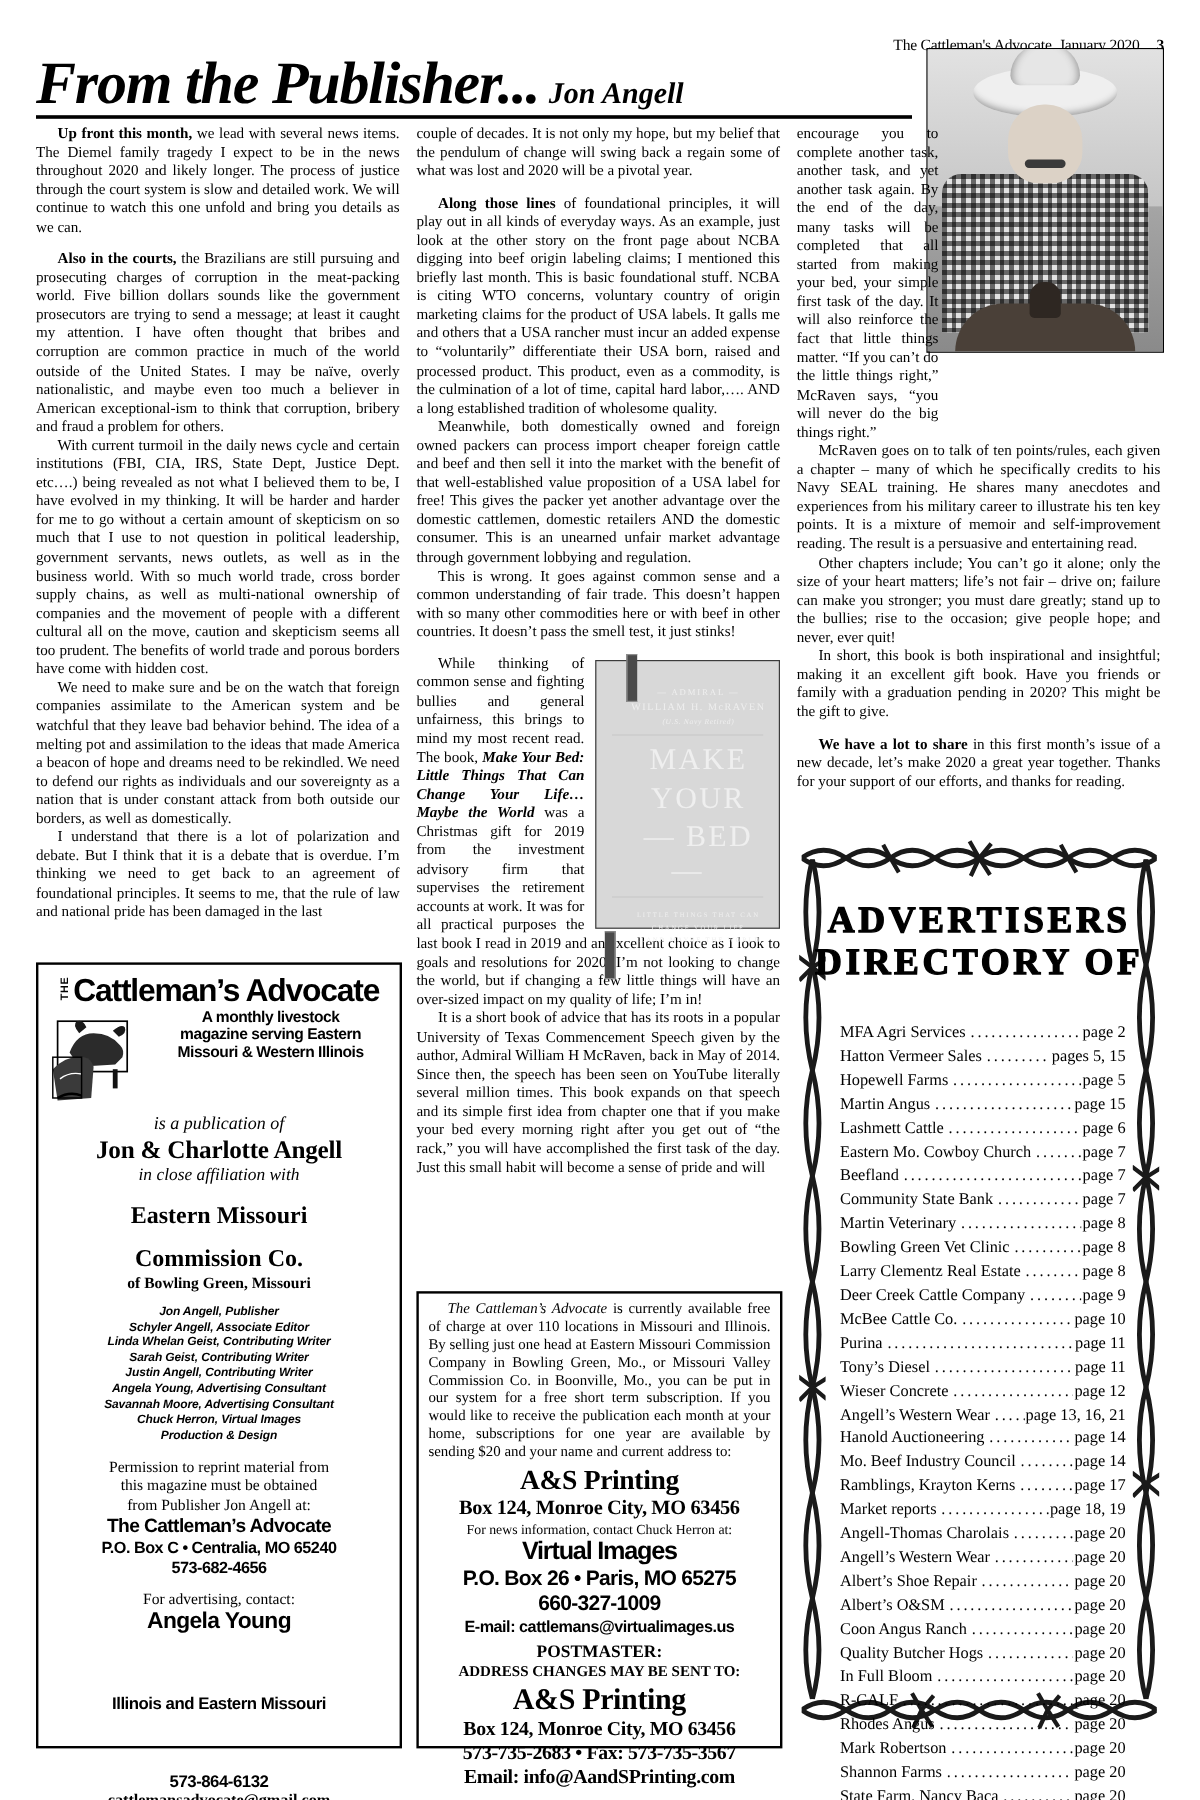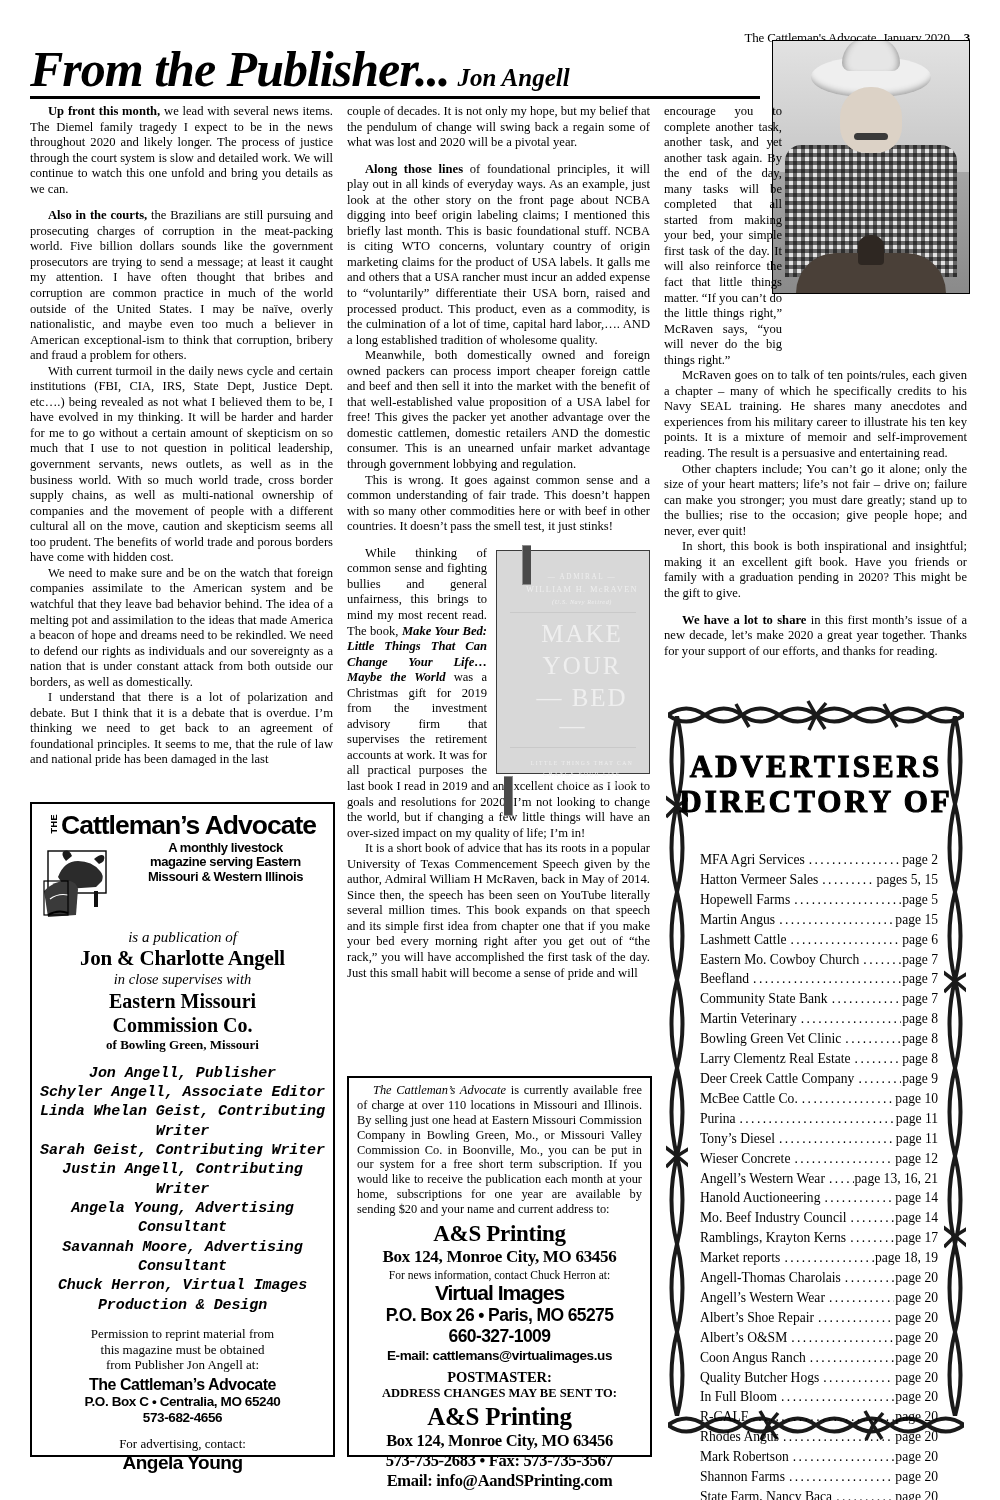--- a/index.html
+++ b/index.html
@@ -187,26 +187,26 @@
   .mh-logo { width: 84px; height: 84px; flex: 0 0 84px; position:relative; margin:2px 0 0 2px;}
   .mh-tag {
     flex:1;
     font-family:"Liberation Sans", sans-serif;
     font-weight:bold; font-size:13px; line-height:1.14; 
     letter-spacing:-0.4px; padding-top:2px;
   }
   .mh-pub-of { font-style:italic; font-size:15px; margin-top:4px; font-family:"Liberation Serif",serif;}
   .mh-names { font-family:"Liberation Serif", serif; font-weight:bold; font-size:21px; letter-spacing:-0.2px;}
   .mh-affil { font-style:italic; font-size:14.5px; }
-  .mh-emcc { font-weight:bold; font-size:20px; line-height:1.08; margin-top:3px;}
+  .mh-emcc { font-weight:bold; font-size:20px; line-height:1.08; margin-top:15px;}
   .mh-bg { font-weight:bold; font-size:13px; }
   .mh-staff {
-    font-family:Liberation Mono, monospace;
+    font-family:Liberation Sans, sans-serif;
     font-weight:bold; font-style:italic;
-    font-size:15px; line-height:1.29; margin-top:11px; letter-spacing:-0.1px;
+    font-size:10px; line-height:1.29; margin-top:11px; letter-spacing:-0.1px;
   }
   .mh-perm { font-size:13px; line-height:1.2; margin-top:11px; }
   .mh-ca { font-weight:bold; font-size:16px; margin-top:3px; font-family:"Liberation Sans",sans-serif; letter-spacing:-0.5px;}
   .mh-addr { font-weight:bold; font-size:13.5px; line-height:1.2; font-family:"Liberation Sans",sans-serif; letter-spacing:-0.4px;}
   .mh-gap { margin-top:10px; font-size:13px; }
   .mh-ay { font-weight:bold; font-size:19px; font-family:"Liberation Sans",sans-serif; letter-spacing:-0.5px;}
   .mh-ay2 { font-weight:bold; font-size:14px; font-family:"Liberation Sans",sans-serif; line-height:1.2; letter-spacing:-0.4px;margin-top:48px;}
   .mh-mail { font-weight:bold; font-size:13.5px; font-family:"Liberation Serif",serif;}
   .mh-news { font-size:11.5px; margin-top:11px; }
   .mh-vi { font-weight:bold; font-size:14.5px; font-family:"Liberation Sans",sans-serif; line-height:1.2; letter-spacing:-0.5px;}
@@ -363,21 +363,21 @@
           </svg>
         </div>
         <div class="mh-tag">
           <div>A monthly livestock</div>
           <div>magazine serving Eastern</div>
           <div>Missouri &amp; Western Illinois</div>
         </div>
       </div>
       <div class="mh-pub-of">is a publication of</div>
       <div class="mh-names">Jon &amp; Charlotte Angell</div>
-      <div class="mh-affil">in close supervises with</div>
+      <div class="mh-affil">in close affiliation with</div>
       <div class="mh-emcc">Eastern Missouri</div>
       <div class="mh-emcc">Commission Co.</div>
       <div class="mh-bg">of Bowling Green, Missouri</div>
 
       <div class="mh-staff">
         <div>Jon Angell, Publisher</div>
         <div>Schyler Angell, Associate Editor</div>
         <div>Linda Whelan Geist, Contributing Writer</div>
         <div>Sarah Geist, Contributing Writer</div>
         <div>Justin Angell, Contributing Writer</div>

